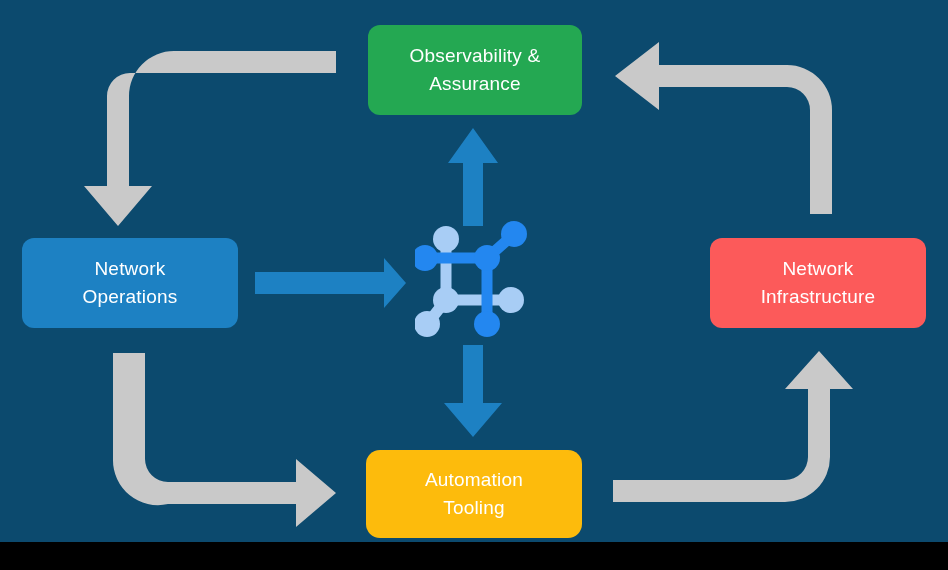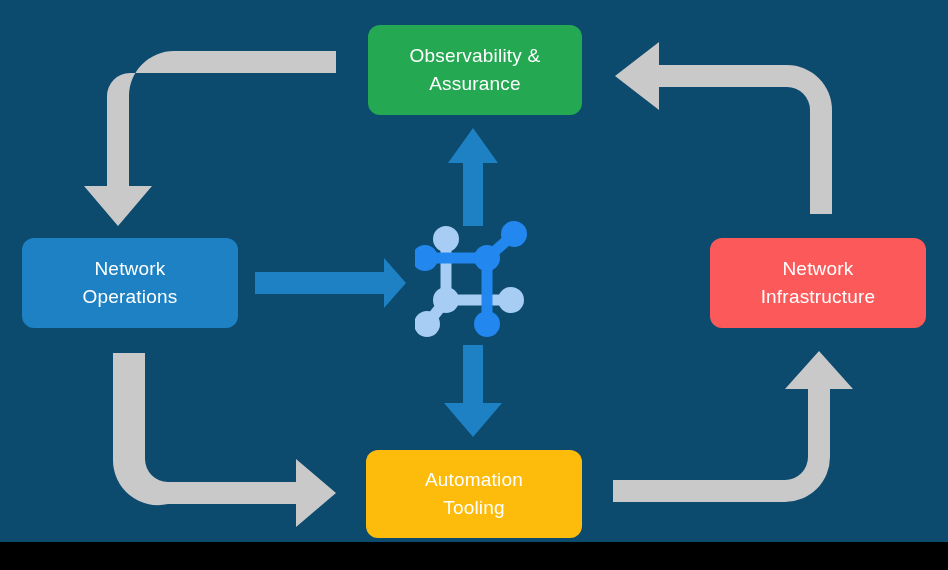--- a/index.html
+++ b/index.html
@@ -44,20 +44,21 @@
     left: 22px; top: 238px; width: 216px; height: 90px;
     background: #1d81c3;
   }
   #box-network-infrastructure {
     left: 710px; top: 238px; width: 216px; height: 90px;
     background: #fc5a5a;
   }
   #box-automation-tooling {
     left: 366px; top: 450px; width: 216px; height: 88px;
     background: #fdbb0c;
+    border-radius: 14px;
   }
   .svg-layer {
     position: absolute;
     left: 0; top: 0;
     width: 948px;
     height: 570px;
   }
   .center-icon {
     position: absolute;
     left: 415px;

